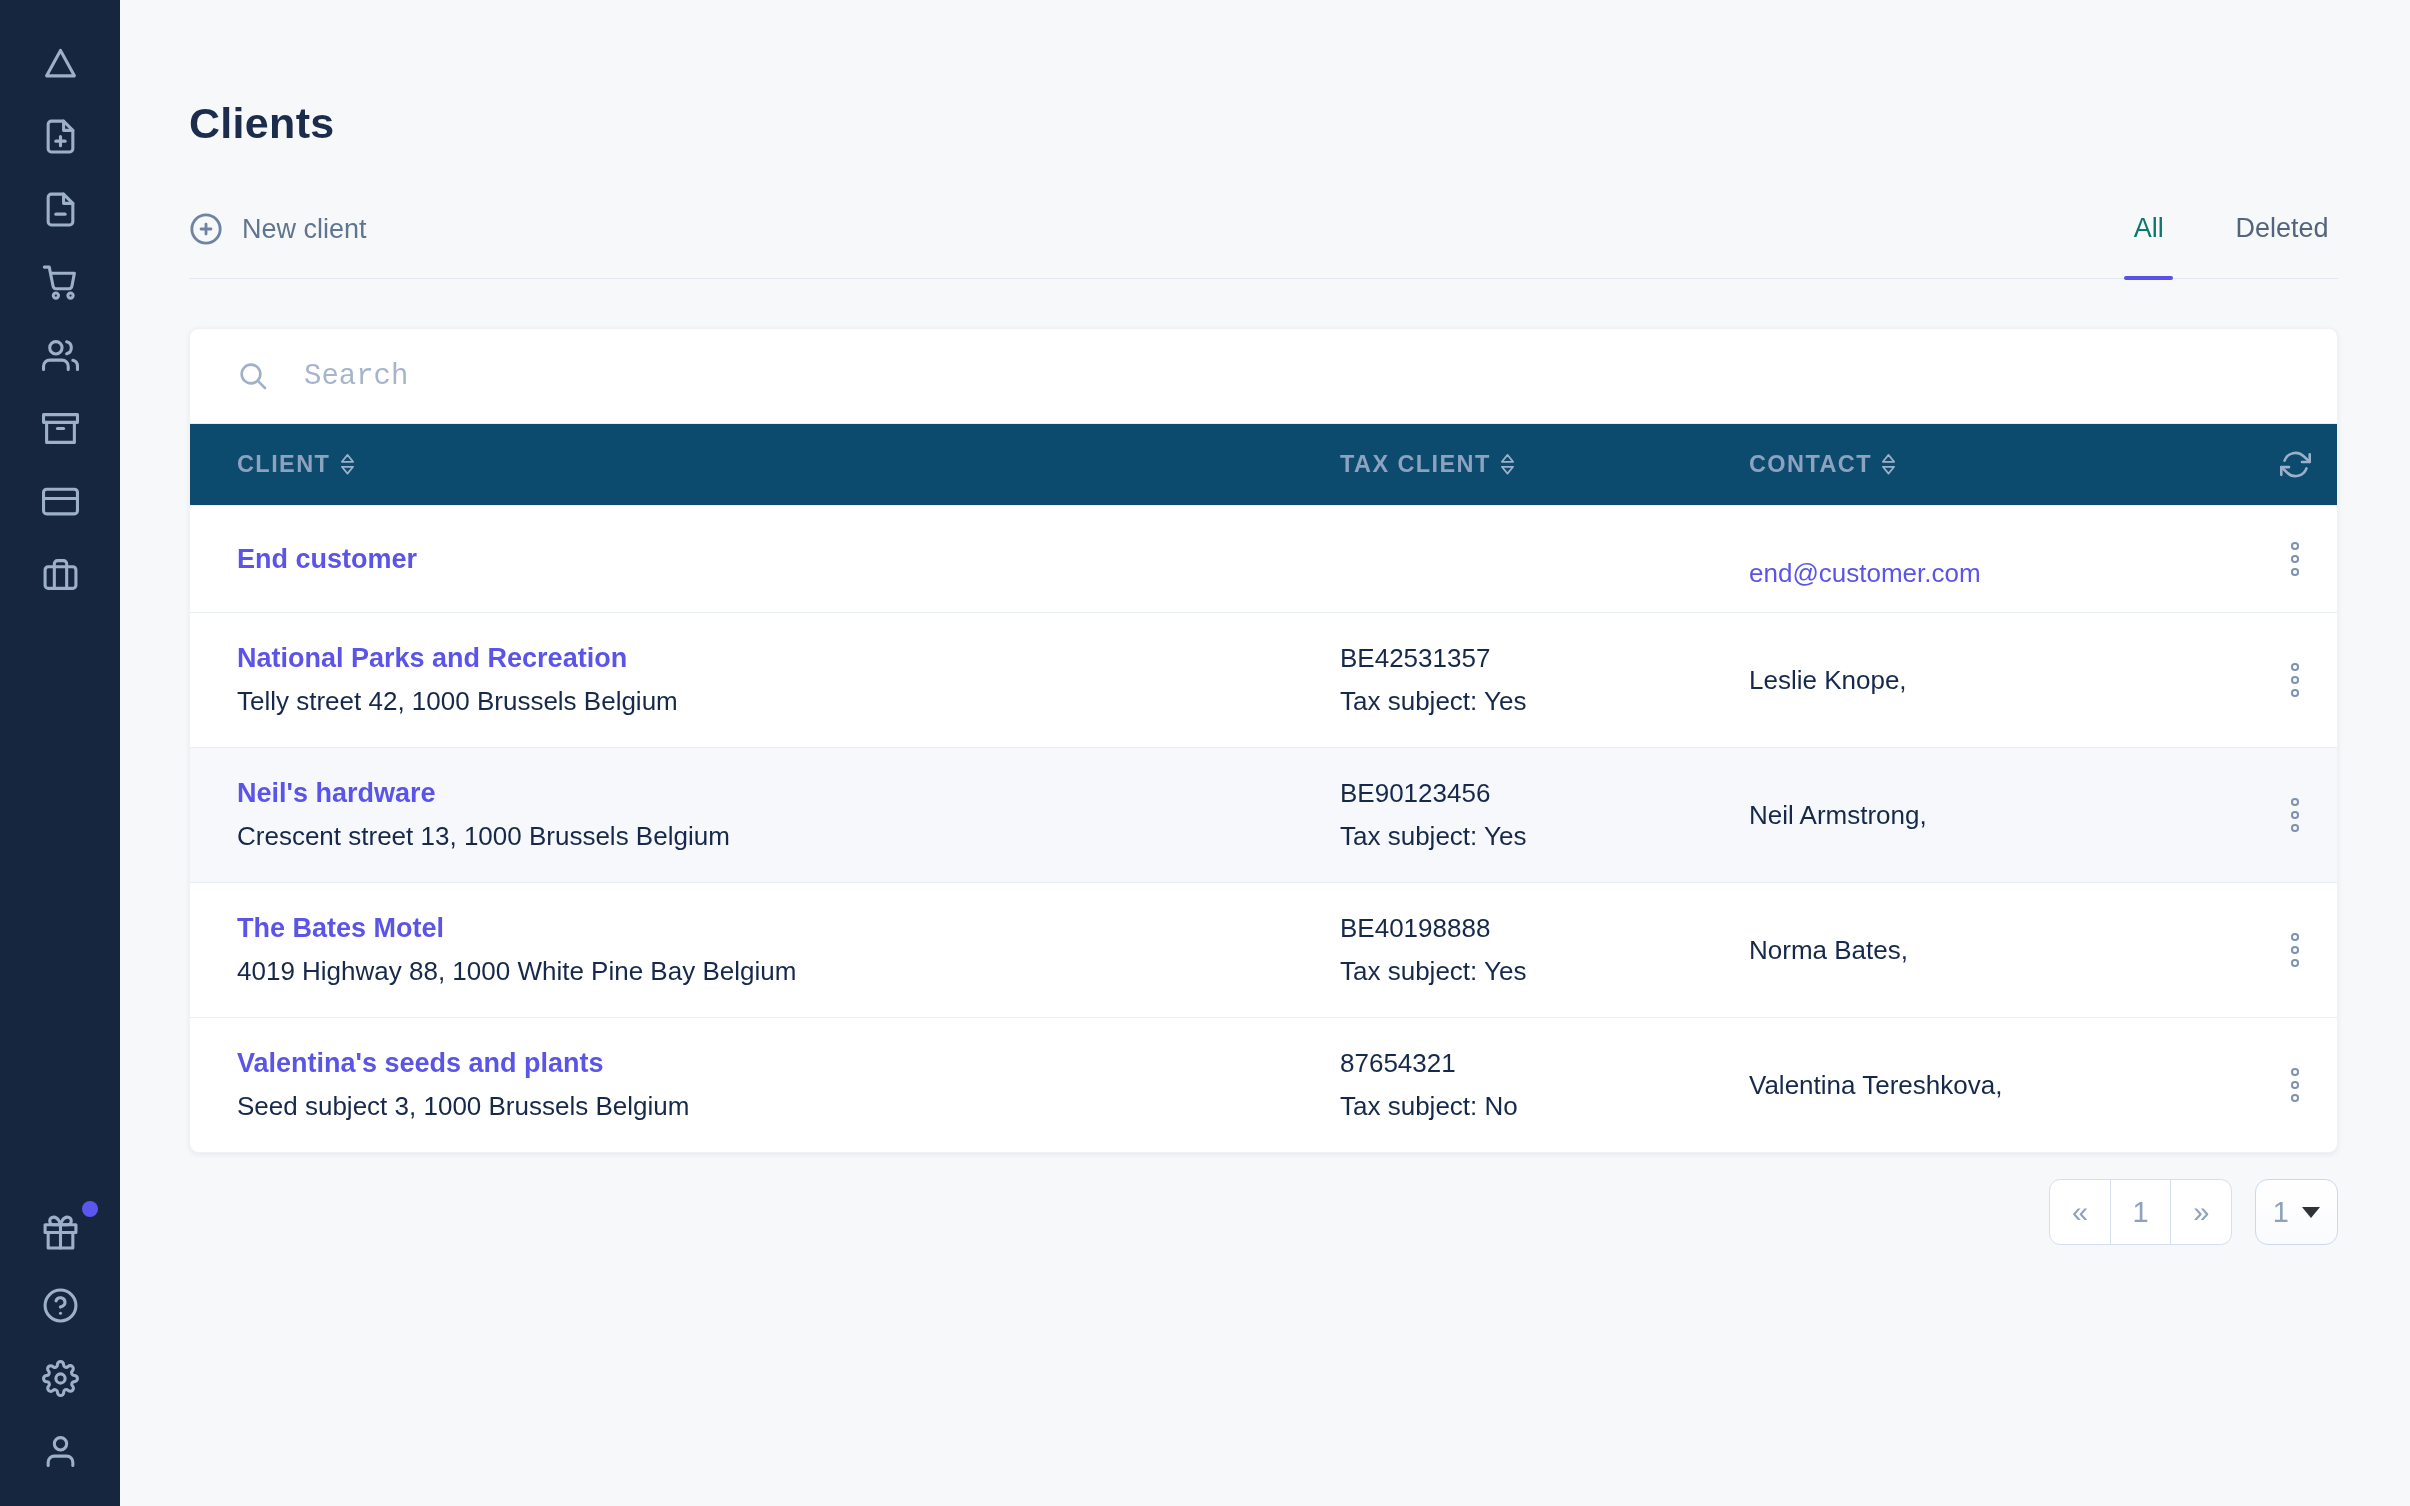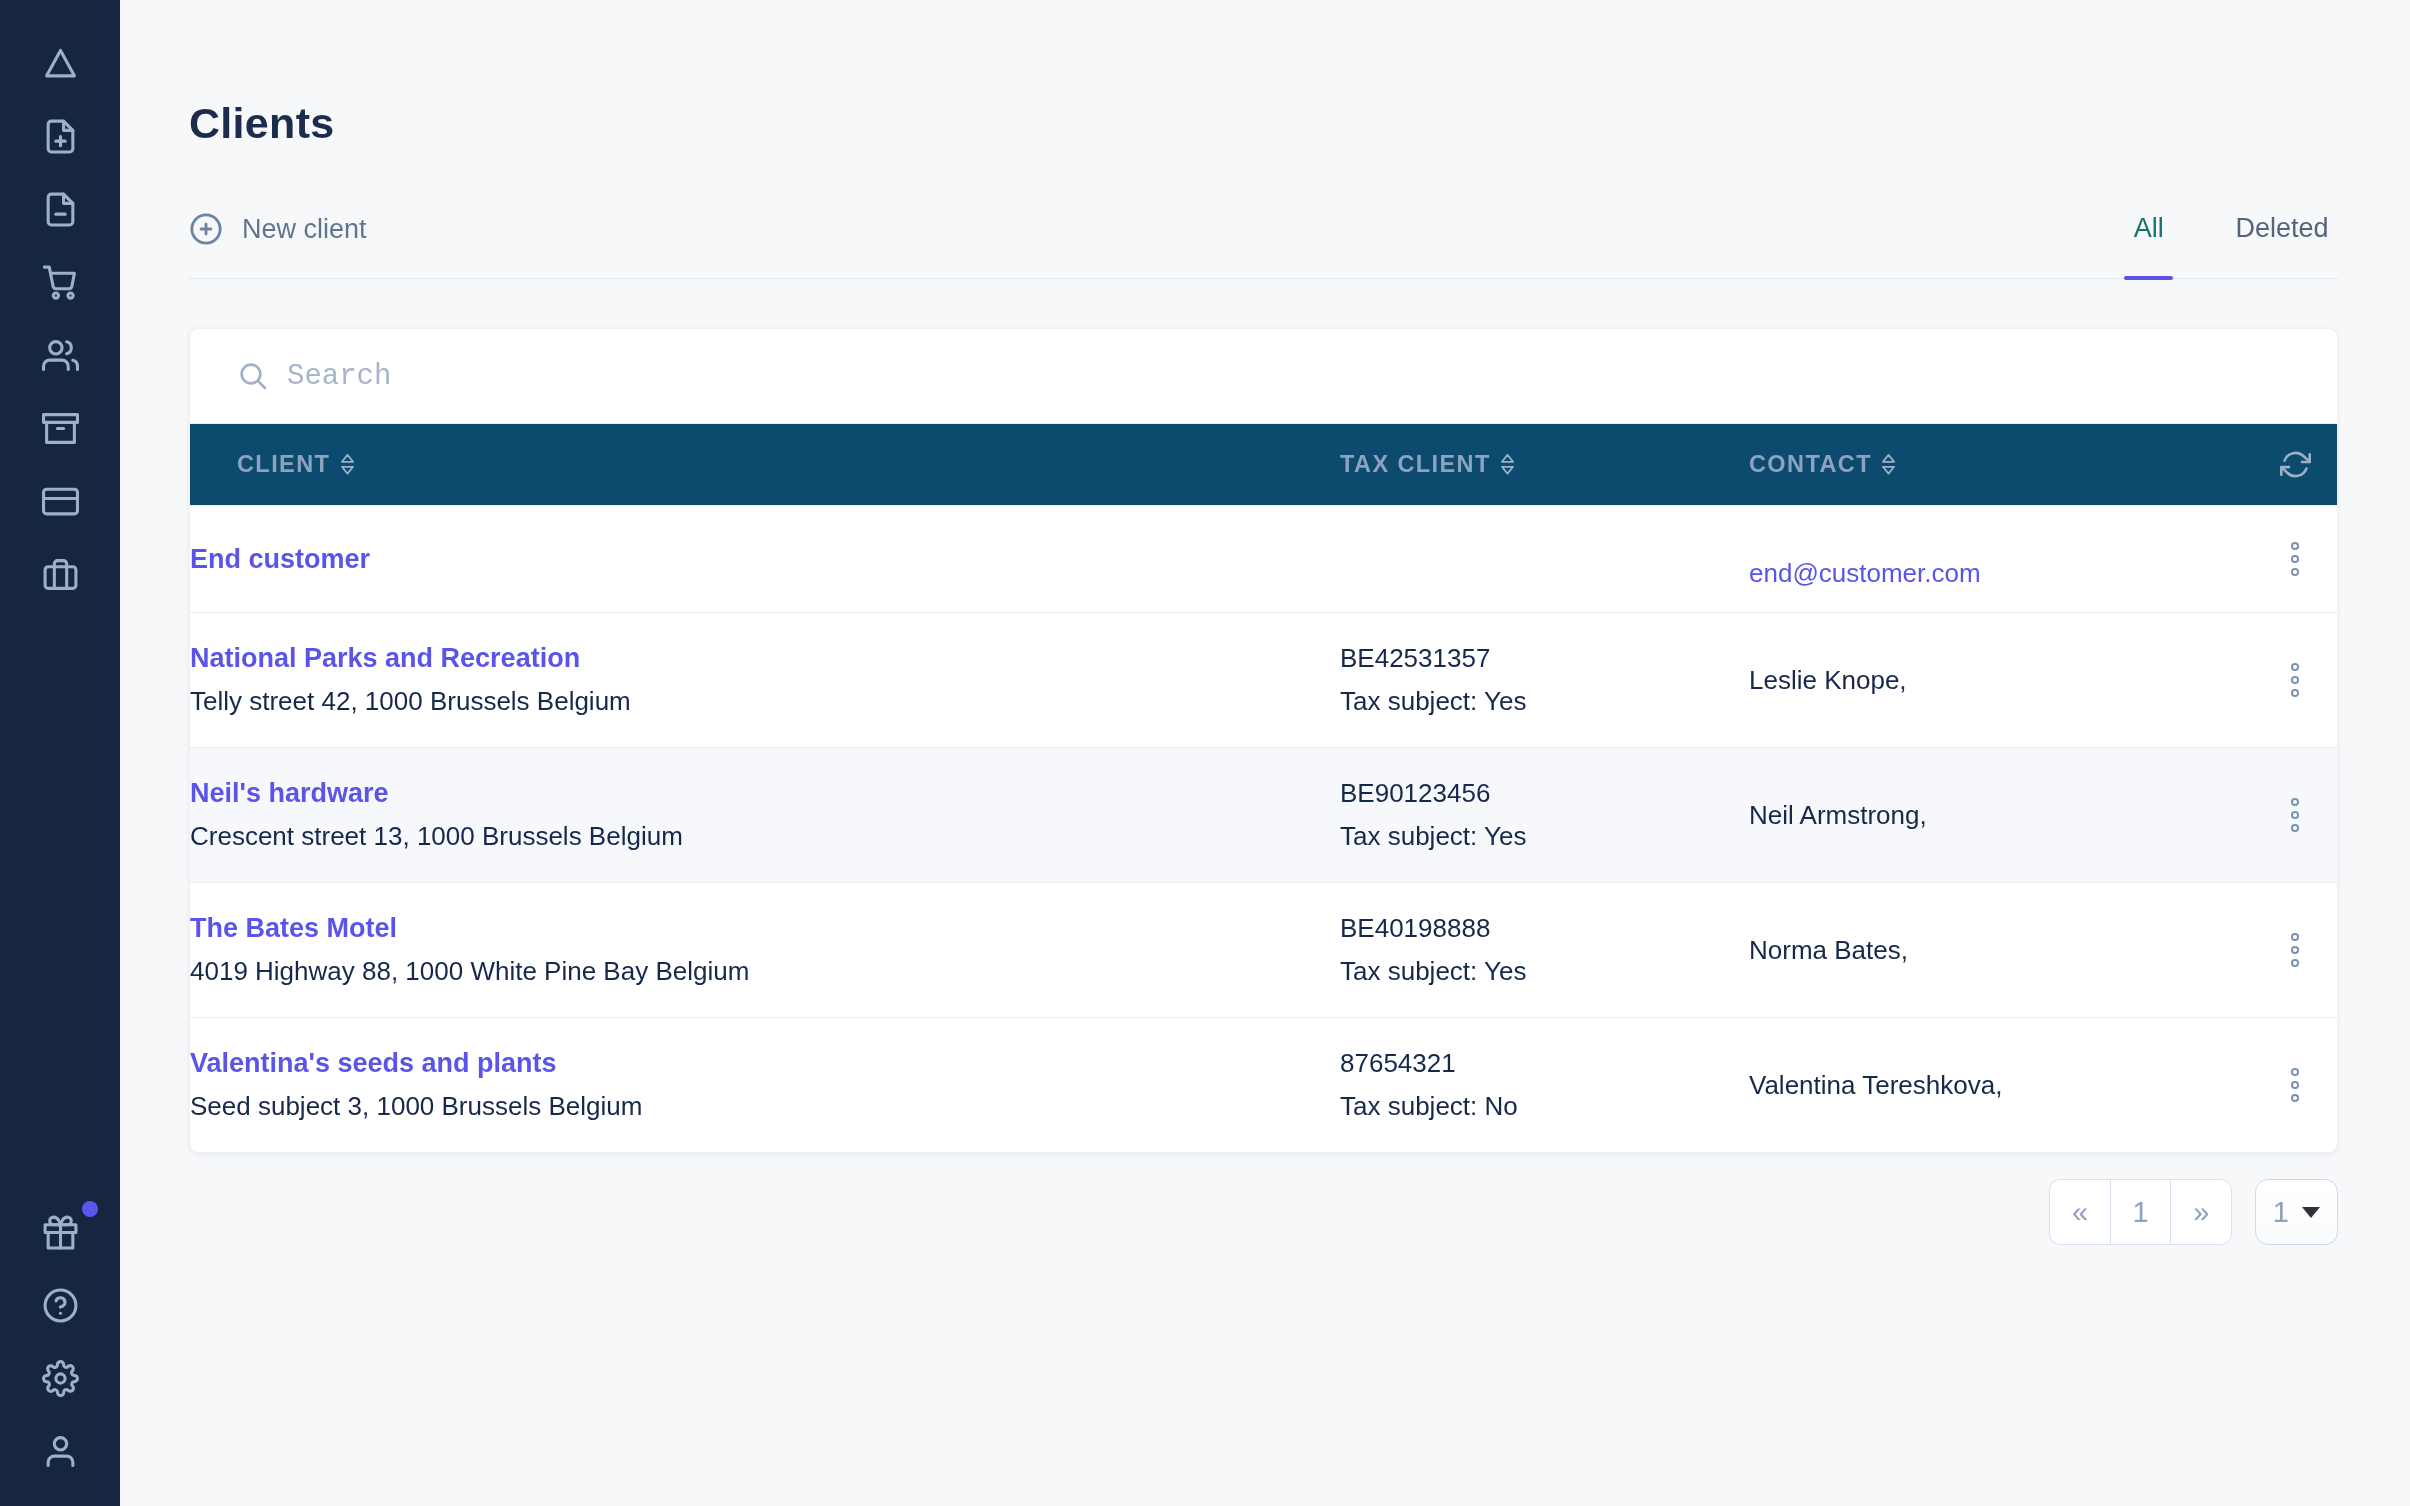--- a/index.html
+++ b/index.html
@@ -45,21 +45,21 @@
   }
   .tab.active{color:#0f766e;}
   .tab.active::after{
     content:"";position:absolute;left:0;right:0;bottom:-1.9px;height:3.8px;border-radius:1.9px;background:#5a52e2;
   }
   
   .card{
     margin-top:49px;background:#ffffff;border-radius:9.4px;overflow:hidden;
     box-shadow:0 1.9px 5.6px rgba(23,39,65,.07);border:0.9px solid #eef1f6;
   }
-  .search-row{display:flex;align-items:center;height:94px;padding:0 47px;gap:16px;}
+  .search-row{display:flex;align-items:center;height:94px;padding:0 47px;gap:33px;}
   .search-row svg{width:32px;height:32px;stroke:#9fb1c8;fill:none;stroke-width:2;stroke-linecap:round;flex:none;}
   .search-row input{
     flex:1;border:none;outline:none;background:transparent;
     font-family:"Liberation Mono","DejaVu Sans Mono",monospace;
     font-size:29px;color:#16294b;
   }
   .search-row input::placeholder{color:#a6b5cc;}
   .grid-cols{display:grid;grid-template-columns:1150px 409px 504px 1fr;}
   .thead{
     background:#0c4a6e;height:81px;align-items:center;
@@ -69,21 +69,21 @@
   .th.client-col{padding-left:47px;}
   .th svg.sort{width:15px;height:22.6px;stroke:#9db0c9;fill:none;stroke-width:1.4;stroke-linejoin:round;}
   .th.actions{justify-content:center;cursor:default;}
   .refresh-btn{background:none;border:none;cursor:pointer;padding:0;display:flex;}
   .refresh-btn svg{width:31px;height:31px;stroke:#9db0c9;fill:none;stroke-width:2;stroke-linecap:round;stroke-linejoin:round;}
   .trow{height:134px;align-items:stretch;border-top:0.9px solid #e9eef5;}
   .trow:first-child{border-top:none;}
   .trow.compact{height:106px;}
   .trow.highlighted{background:#f6f8fb;}
   .td{display:flex;flex-direction:column;justify-content:center;}
-  .td.client-col{}
+  .td.client-col{padding-left:47px;}
   .client-link{font-size:27px;font-weight:700;color:#5b54e8;text-decoration:none;line-height:43px;cursor:pointer;}
   .address,.tax-number,.tax-subject,.contact-name{font-size:26px;color:#16294b;line-height:43px;}
   .contact-email{font-size:26px;color:#5b54e8;text-decoration:none;line-height:43px;margin-top:28px;cursor:pointer;}
   .td.actions{align-items:center;}
   .kebab{background:none;border:none;cursor:pointer;display:flex;flex-direction:column;gap:5.6px;align-items:center;padding:9.4px;}
   .kebab .dot{width:7.5px;height:7.5px;border:2.4px solid #7e93b0;border-radius:50%;box-sizing:border-box;background:transparent;}
   
   .pagination{display:flex;justify-content:flex-end;align-items:center;gap:22.6px;margin-top:26px;}
   .pager-group{display:flex;}
   .pager-group button{

